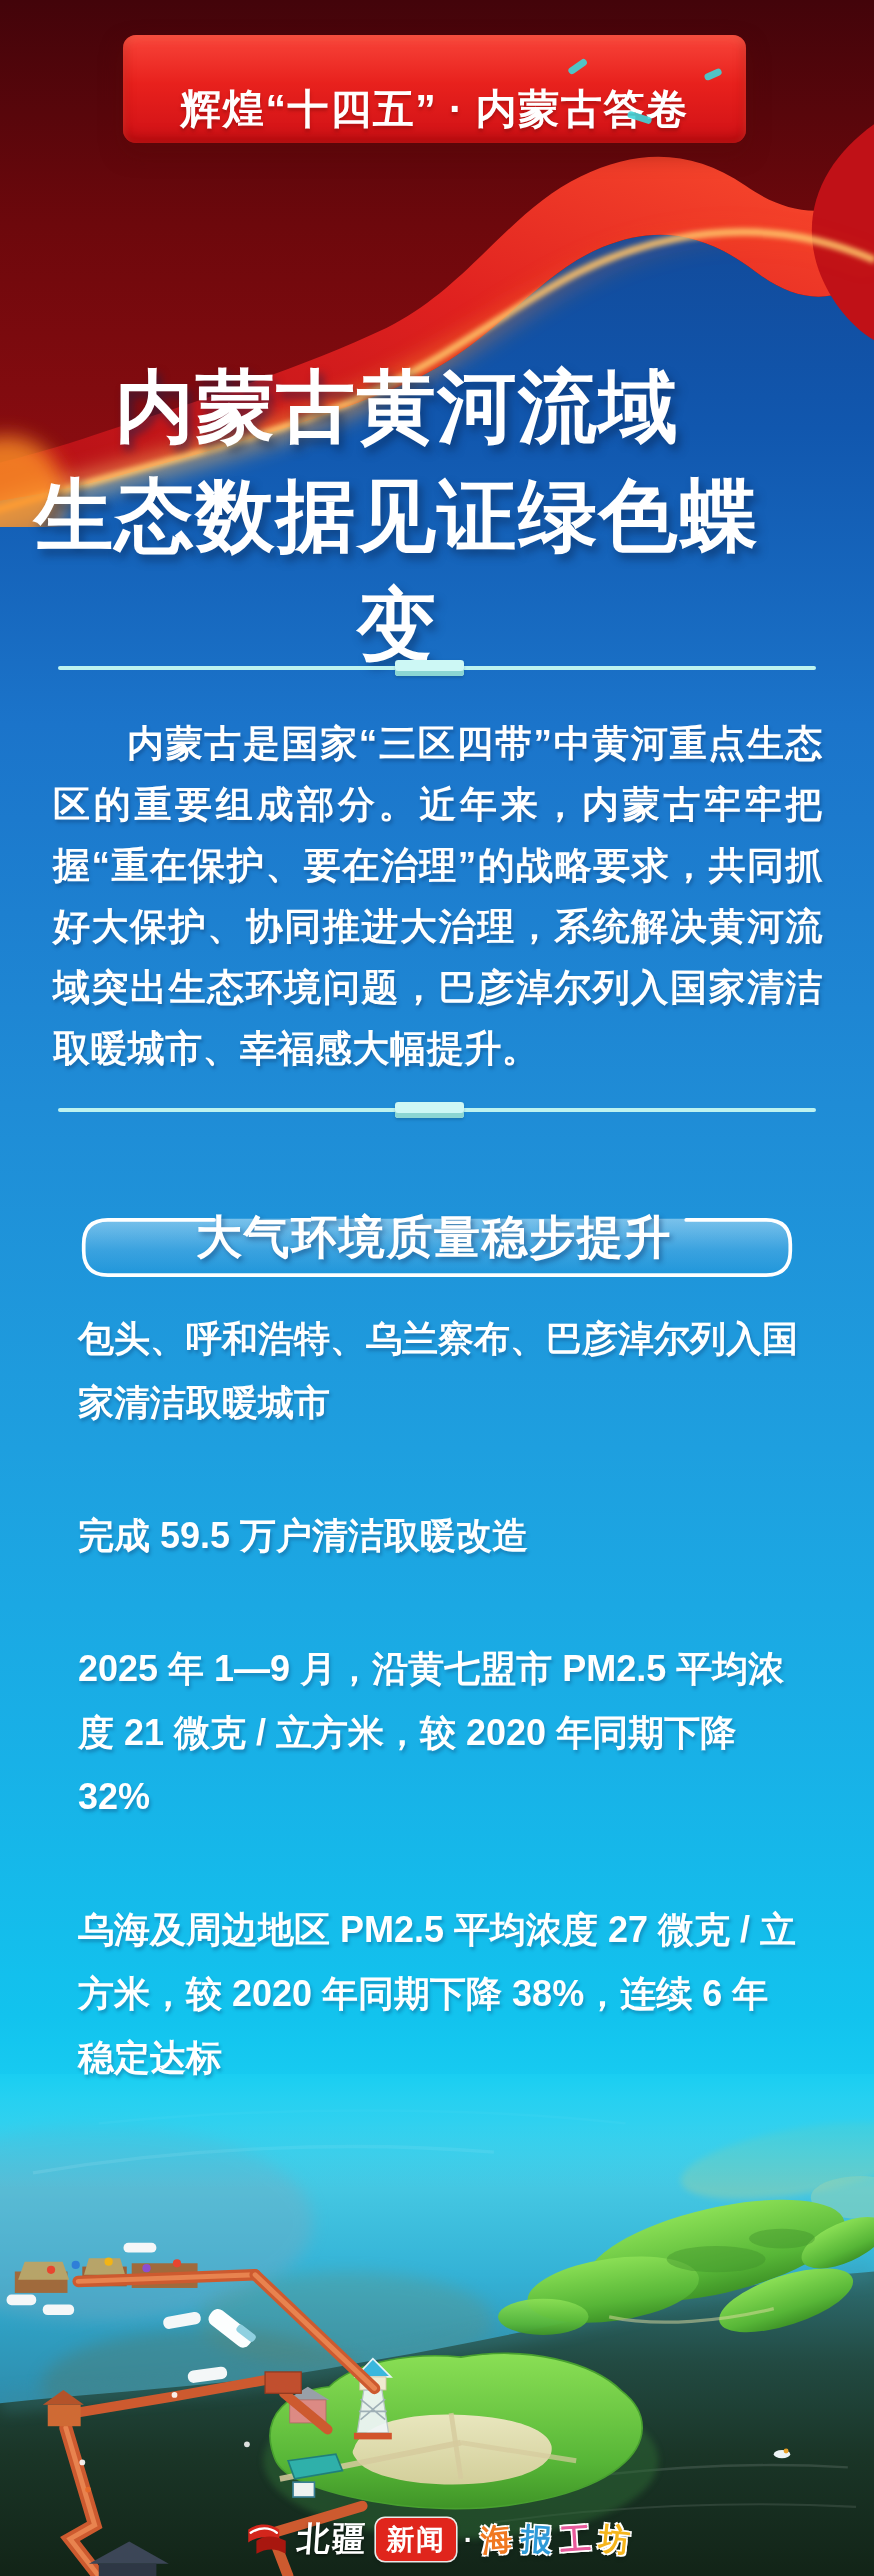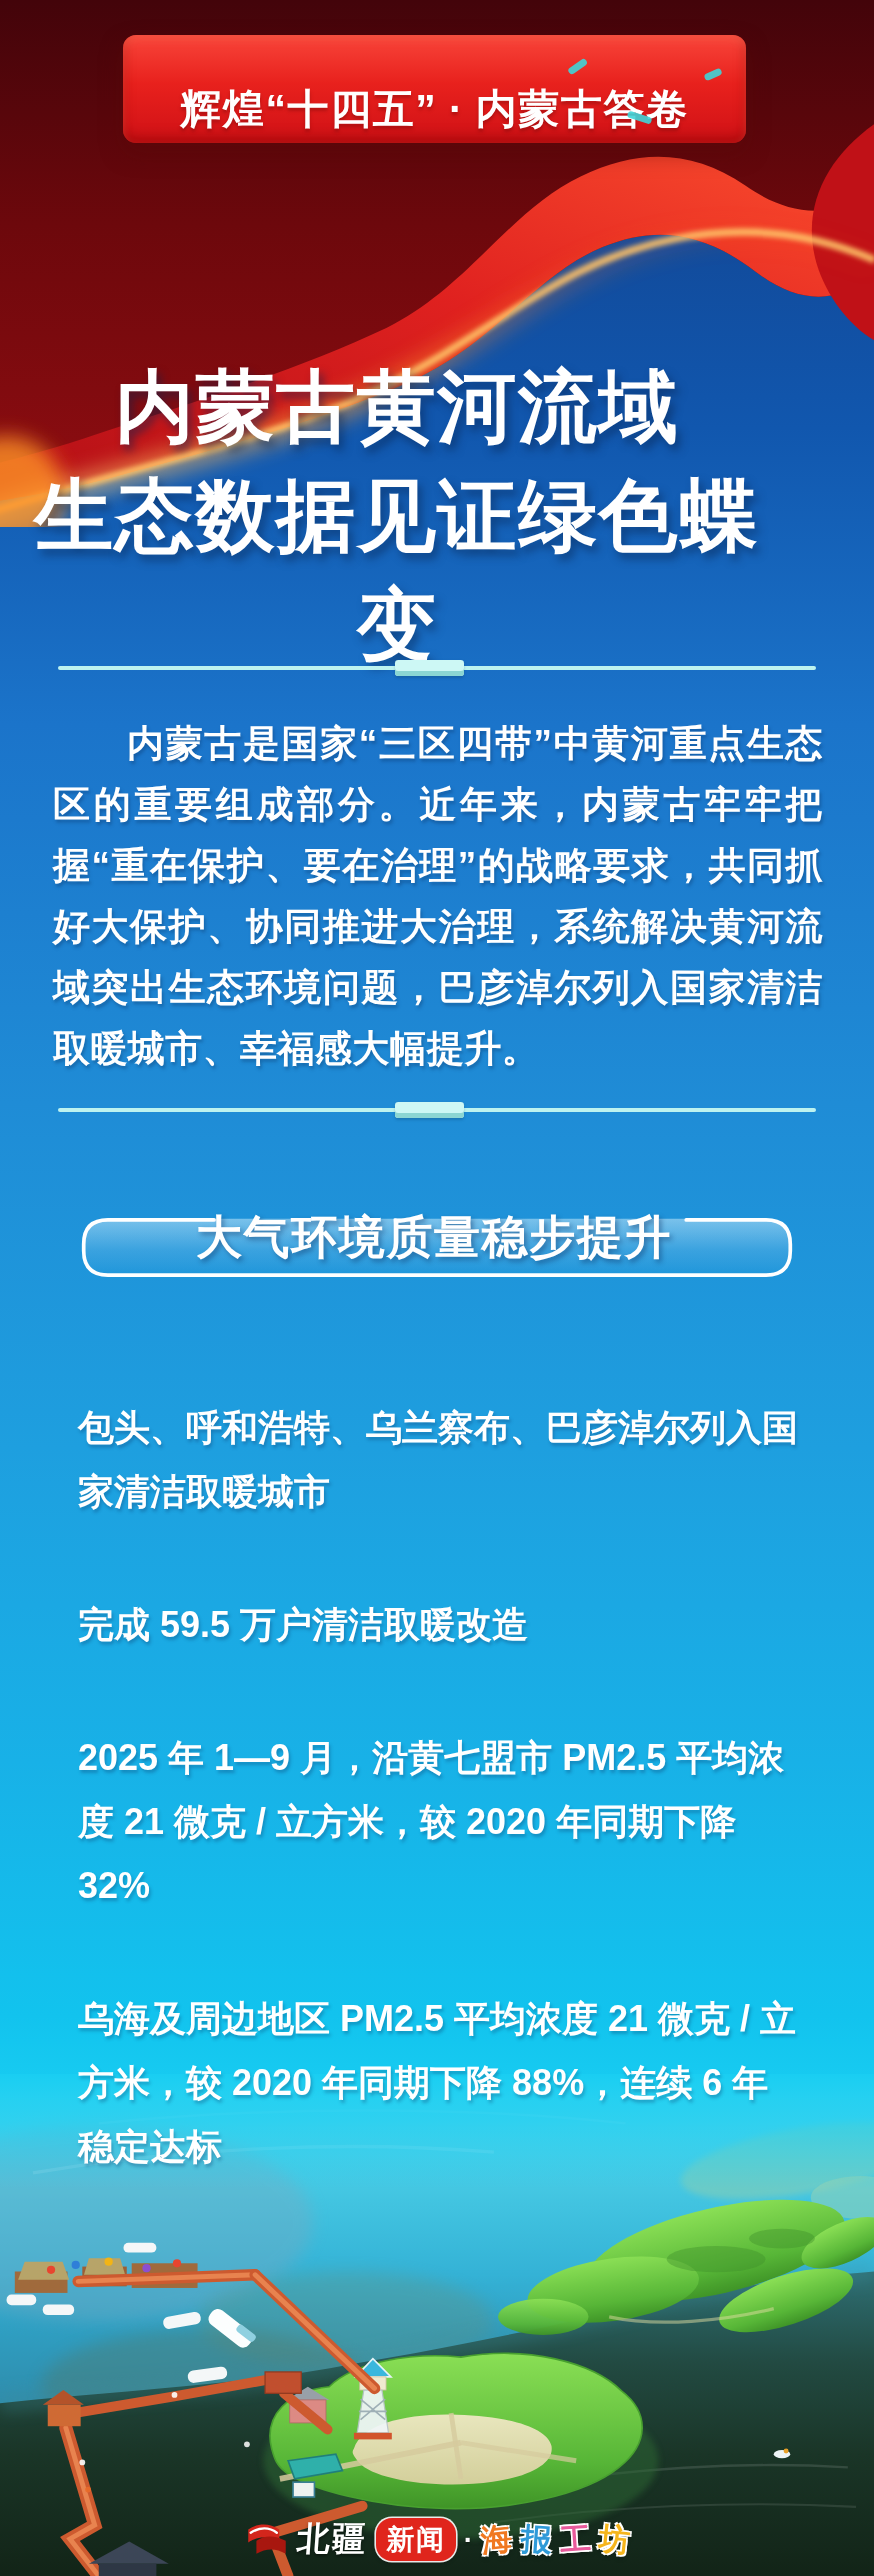--- a/index.html
+++ b/index.html
@@ -54,21 +54,21 @@
     text-shadow:1.6px 2.5px 3.3px rgba(10,45,95,.35);
   }
 
   .badge{position:absolute;left:80px;top:1216px;width:714px;height:63px;z-index:3;}
   .badge-title{
     position:absolute;left:0;top:1207px;width:868px;z-index:4;text-align:center;
     color:#fff;font-size:46px;font-weight:900;letter-spacing:1.6px;
     text-shadow:2.5px 3.3px 5px rgba(10,45,95,.45);
   }
 
-  .stats{position:absolute;left:78px;top:1396px;width:724px;z-index:3;}
+  .stats{position:absolute;left:78px;top:1307px;width:724px;z-index:3;}
   .stat{
     color:#fff;font-size:36px;line-height:64px;font-weight:600;
     letter-spacing:0;margin-bottom:69px;text-shadow:1.6px 2.5px 3.3px rgba(10,45,95,.3);
   }
   .stat:last-child{margin-bottom:0;}
 
   .photo{position:absolute;left:0;top:2074px;width:875px;height:502px;z-index:1;}
   .photo-fade{
     position:absolute;left:0;top:2074px;width:875px;height:115px;z-index:2;
     background:linear-gradient(180deg,#19cef2 0%,rgba(25,206,242,.65) 40%,rgba(25,206,242,0) 100%);
@@ -77,21 +77,21 @@
   .logo{
     position:absolute;left:0;top:2517px;width:875px;z-index:5;
     display:flex;align-items:center;justify-content:center;gap:8.2px;
   }
   .logo .brand{
     color:#fff;font-size:33px;font-weight:900;letter-spacing:2.5px;
     transform:skewX(-4deg);text-shadow:0 1.6px 3.3px rgba(0,0,0,.45);
   }
   .logo .news-badge{
     background:#e0251c;color:#fff;font-size:28px;font-weight:900;
-    padding:2.5px 10px;border-radius:16px;letter-spacing:1.6px;
+    padding:2.5px 10px;border-radius:9px;letter-spacing:1.6px;
     box-shadow:0 0 0 1.6px rgba(255,255,255,.9),0 1.6px 4.1px rgba(0,0,0,.35);
   }
   .logo .dot{color:#fff;font-size:28px;font-weight:900;text-shadow:0 0.8px 2.5px rgba(0,0,0,.5);}
   .logo .wk{
     font-size:31px;font-weight:900;
     text-shadow:-1.6px -1.6px 0 #fff,1.6px -1.6px 0 #fff,-1.6px 1.6px 0 #fff,1.6px 1.6px 0 #fff,0 3.3px 4.1px rgba(0,0,0,.35);
     display:inline-block;
   }
   .wk.c0{color:#f07820;transform:rotate(-6deg);}
   .wk.c1{color:#2f9ad8;transform:rotate(4deg);}
@@ -171,21 +171,21 @@
     </defs>
     <rect x="3" y="3" width="862" height="70" rx="30" fill="url(#badgeFill)"></rect>
     <path d="M163,4.5 H34 Q4.5,4.5 4.5,34 V42 Q4.5,71.5 34,71.5 H834 Q863.5,71.5 863.5,42 V34 Q863.5,4.5 834,4.5 H737" fill="none" stroke="#ffffff" stroke-width="4.5" stroke-linecap="round"></path>
   </svg>
   <div class="badge-title">大气环境质量稳步提升</div>
 
   <div class="stats">
     <div class="stat">包头、呼和浩特、乌兰察布、巴彦淖尔列入国家清洁取暖城市</div>
     <div class="stat">完成 59.5 万户清洁取暖改造</div>
     <div class="stat">2025 年 1—9 月，沿黄七盟市 PM2.5 平均浓度 21 微克 / 立方米，较 2020 年同期下降 32%</div>
-    <div class="stat">乌海及周边地区 PM2.5 平均浓度 21 微克 / 立方米，较 2020 年同期下降 88%，连续 6 年稳定达标</div>
+    <div class="stat">乌海及周边地区 PM2.5 平均浓度 27 微克 / 立方米，较 2020 年同期下降 38%，连续 6 年稳定达标</div>
   </div>
 
   <svg class="photo" width="875" height="502" viewBox="0 0 1063 610" preserveAspectRatio="none">
     <defs>
       <linearGradient id="gWater" x1="0" y1="0" x2="0" y2="1">
         <stop offset="0" stop-color="#62dff0"></stop>
           <stop offset="0.22" stop-color="#45c8e3"></stop>
         <stop offset="0.4" stop-color="#34b2d6"></stop>
           <stop offset="0.52" stop-color="#2f9dc0"></stop>
         <stop offset="0.68" stop-color="#2f89a8"></stop>

